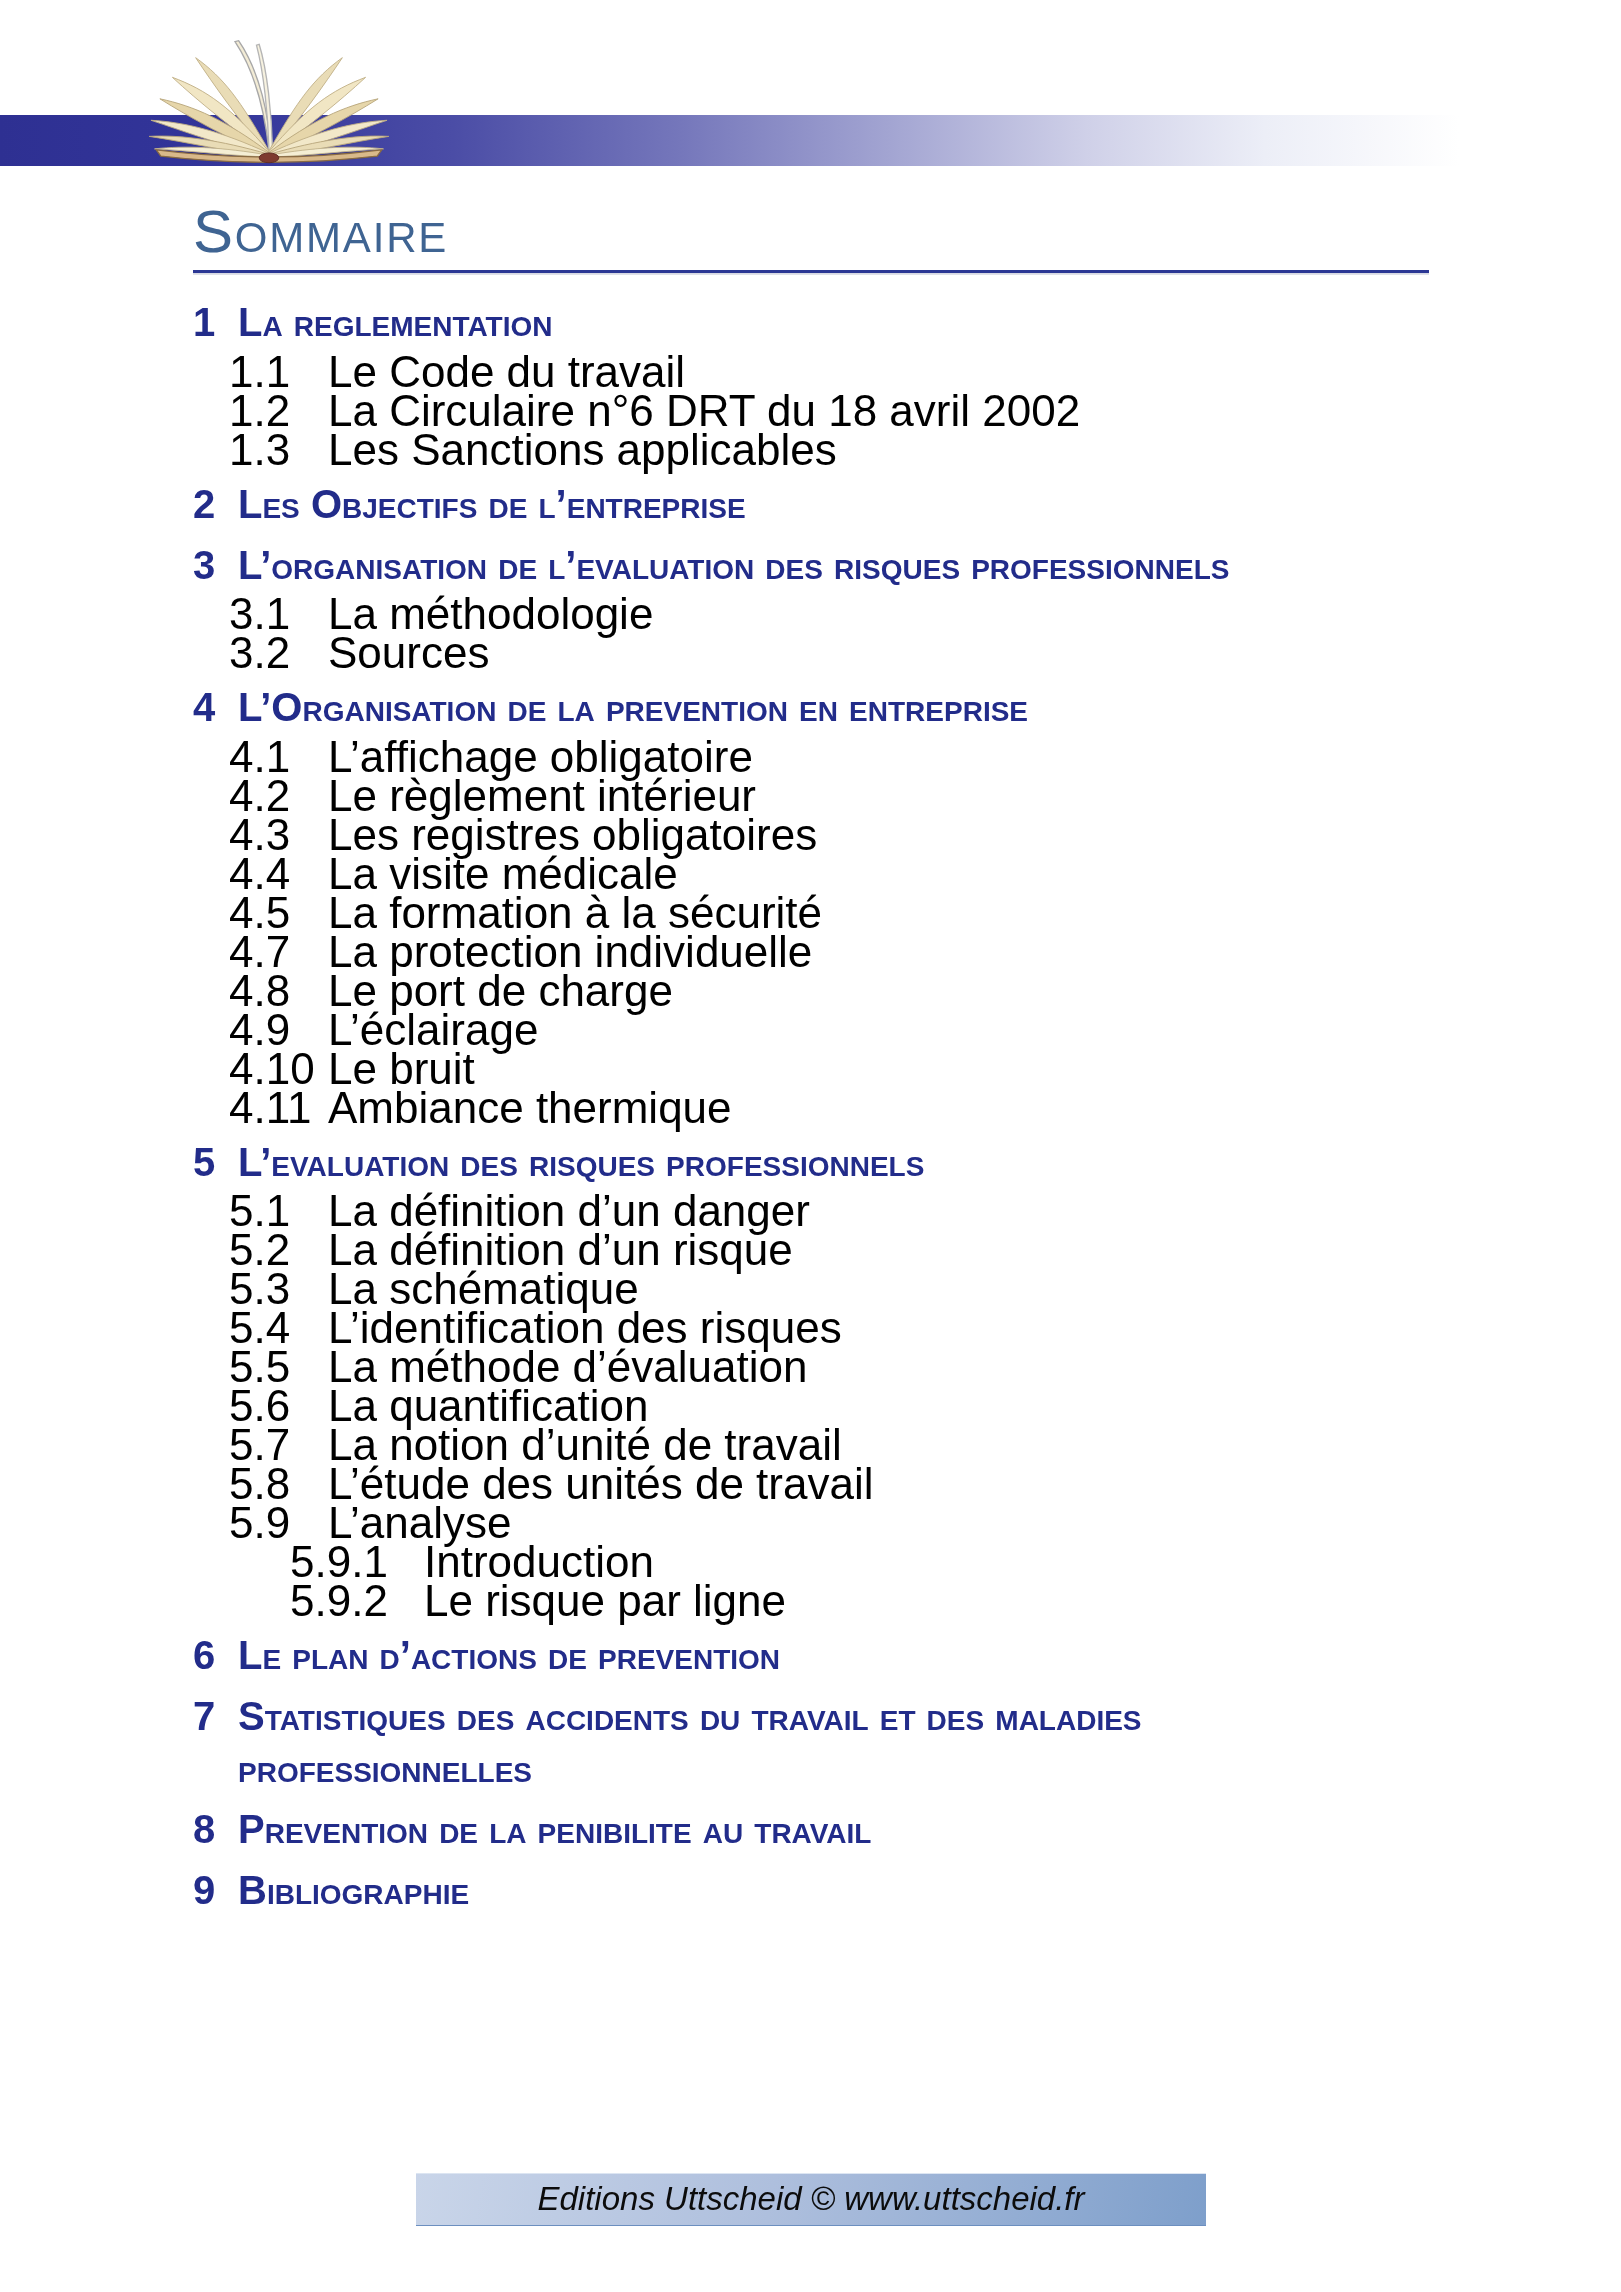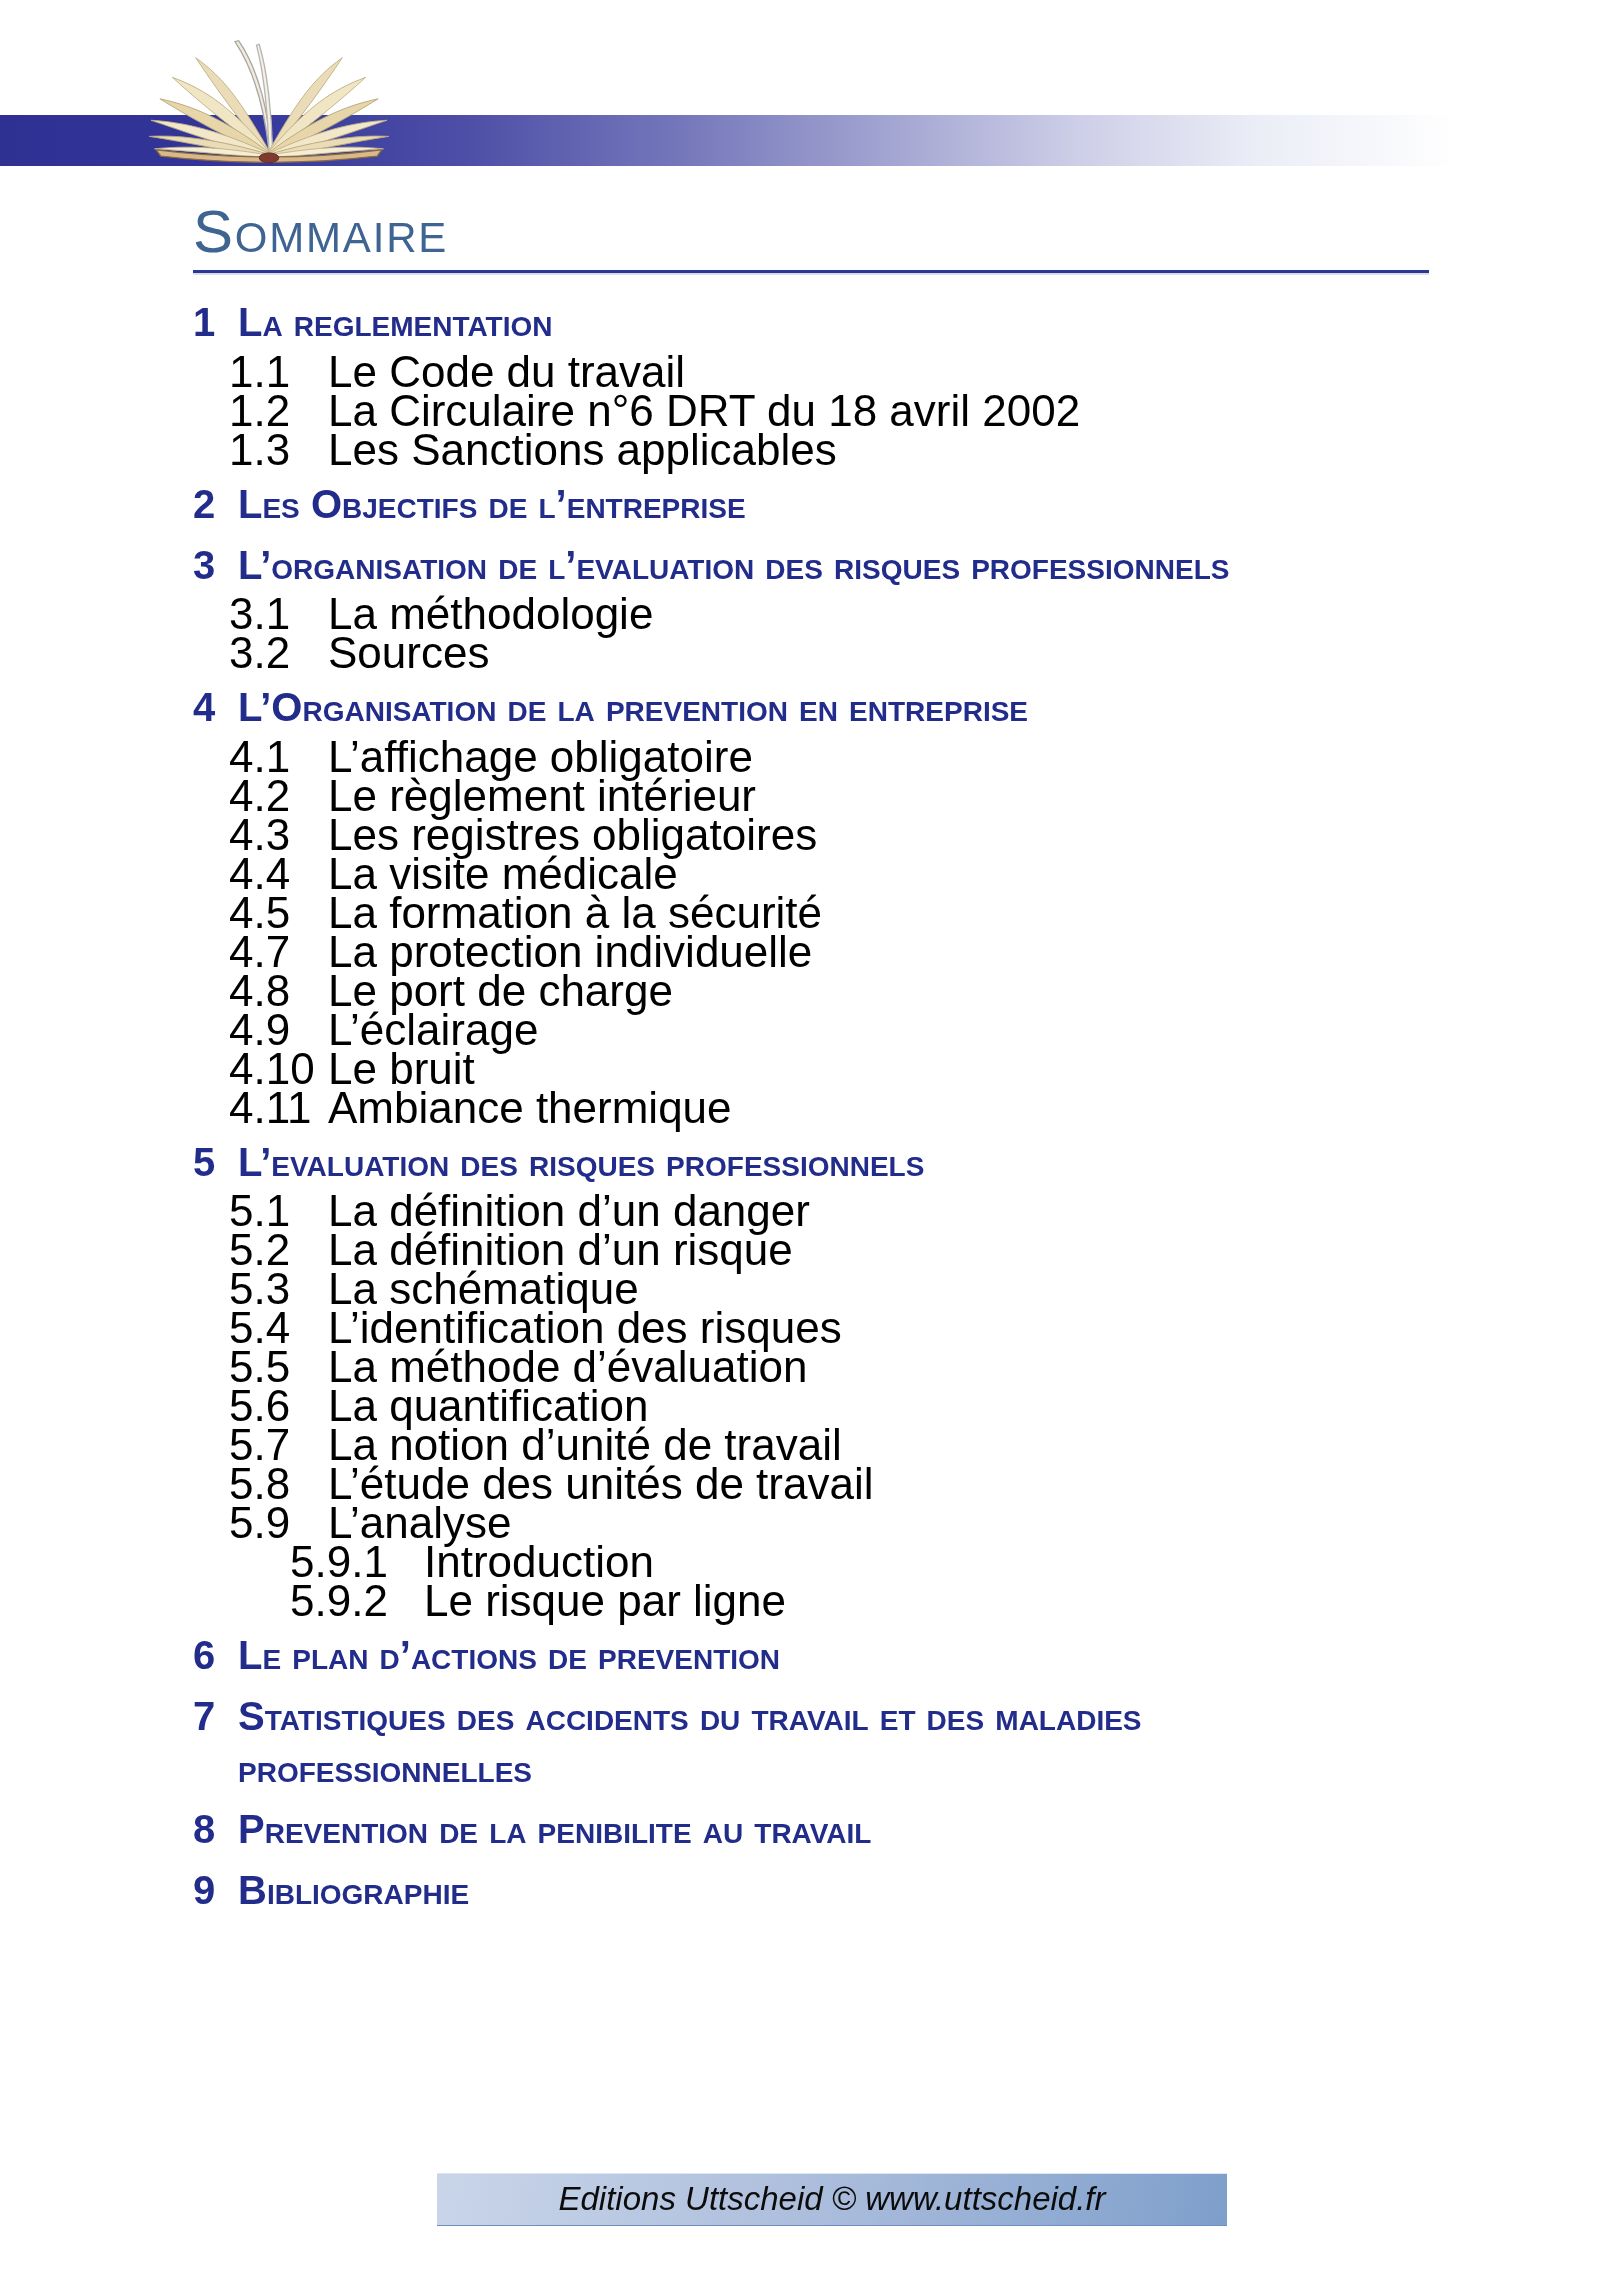--- a/index.html
+++ b/index.html
@@ -43,21 +43,21 @@
   .toc .lvl1:first-child{margin-top:23px;}
   .lvl1 .num{flex:0 0 45px;}
   .lvl1 .txt{font-variant:small-caps;max-width:1030px;}
   .lvl2,.lvl3{
     color:#000000;font-size:44px;line-height:39px;
   }
   .lvl2 .num{flex:0 0 99px;margin-left:36px;}
   .lvl3 .num{flex:0 0 134px;margin-left:97px;}
   
   .footer-banner{
-    position:absolute;left:437px;top:2173px;width:790px;height:51px;
+    position:absolute;left:416px;top:2173px;width:790px;height:51px;
     background:linear-gradient(100deg,#c9d5e9 0%,#aebfdd 45%,#7e9fcb 100%);
     border-top:1.8px solid #dce5f2;
     border-bottom:1.8px solid #6c8fc0;
     text-align:center;
   }
   .footer-banner .ftext{
     font-style:italic;font-size:33px;line-height:49px;color:#0c0c0c;
   }
 </style>
 </head>

